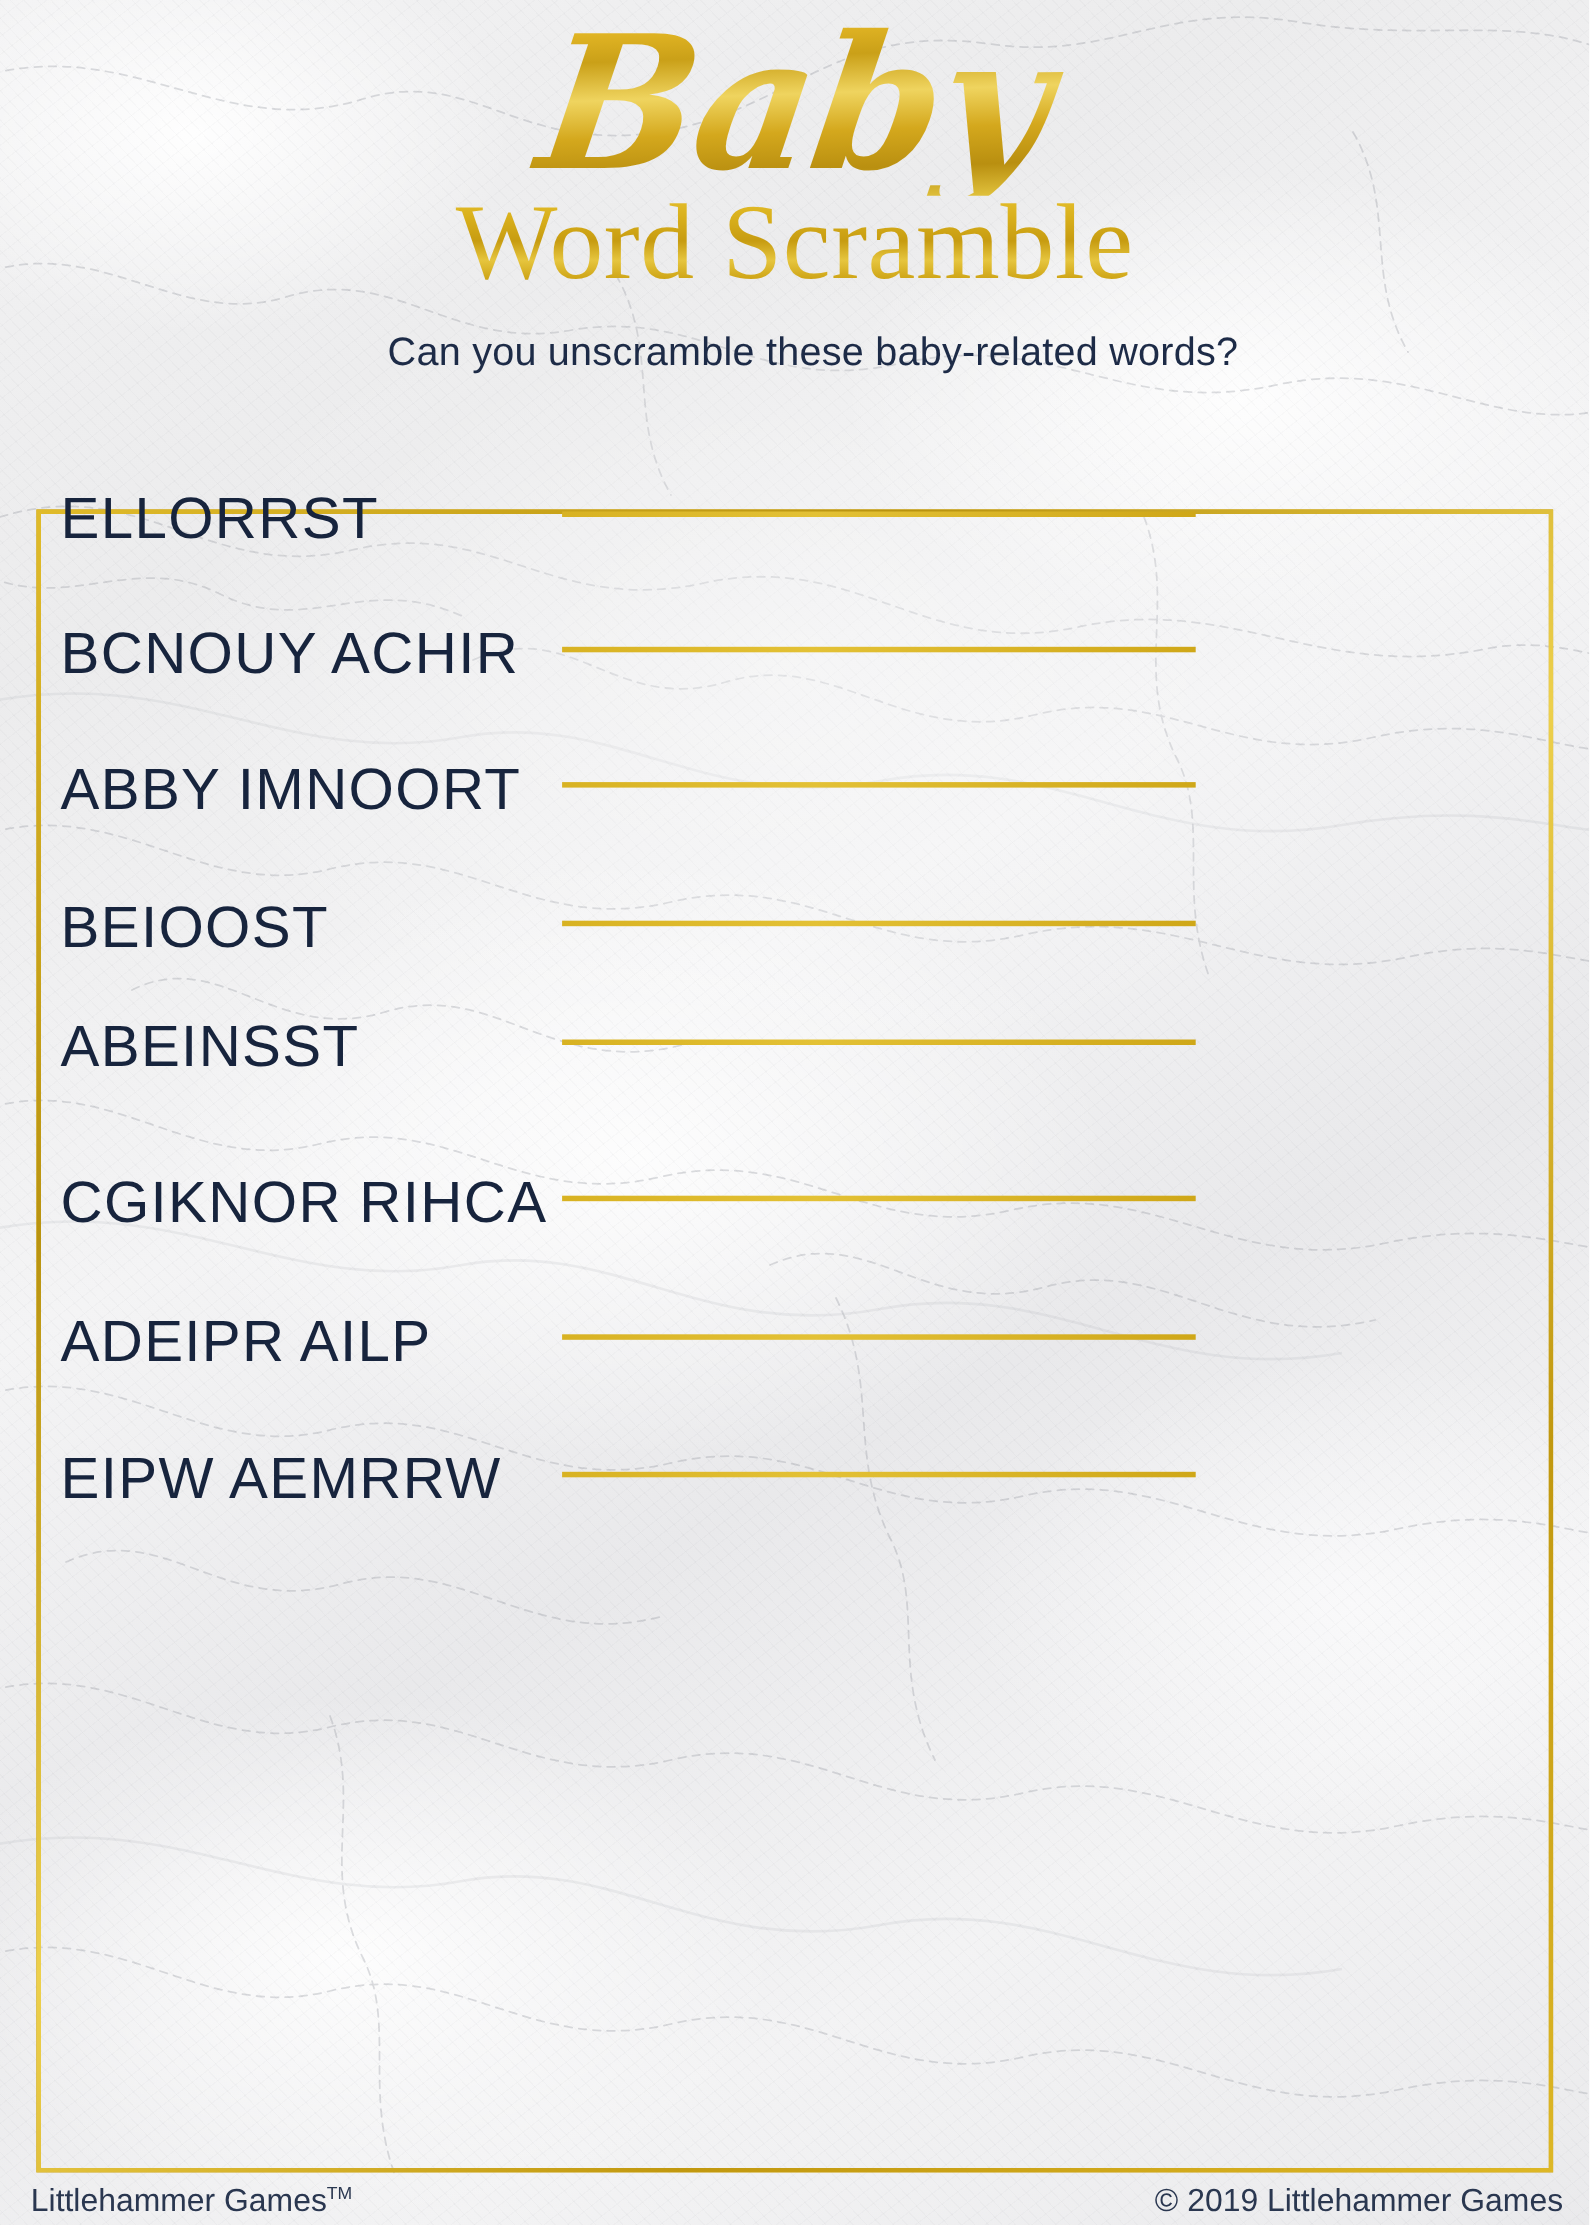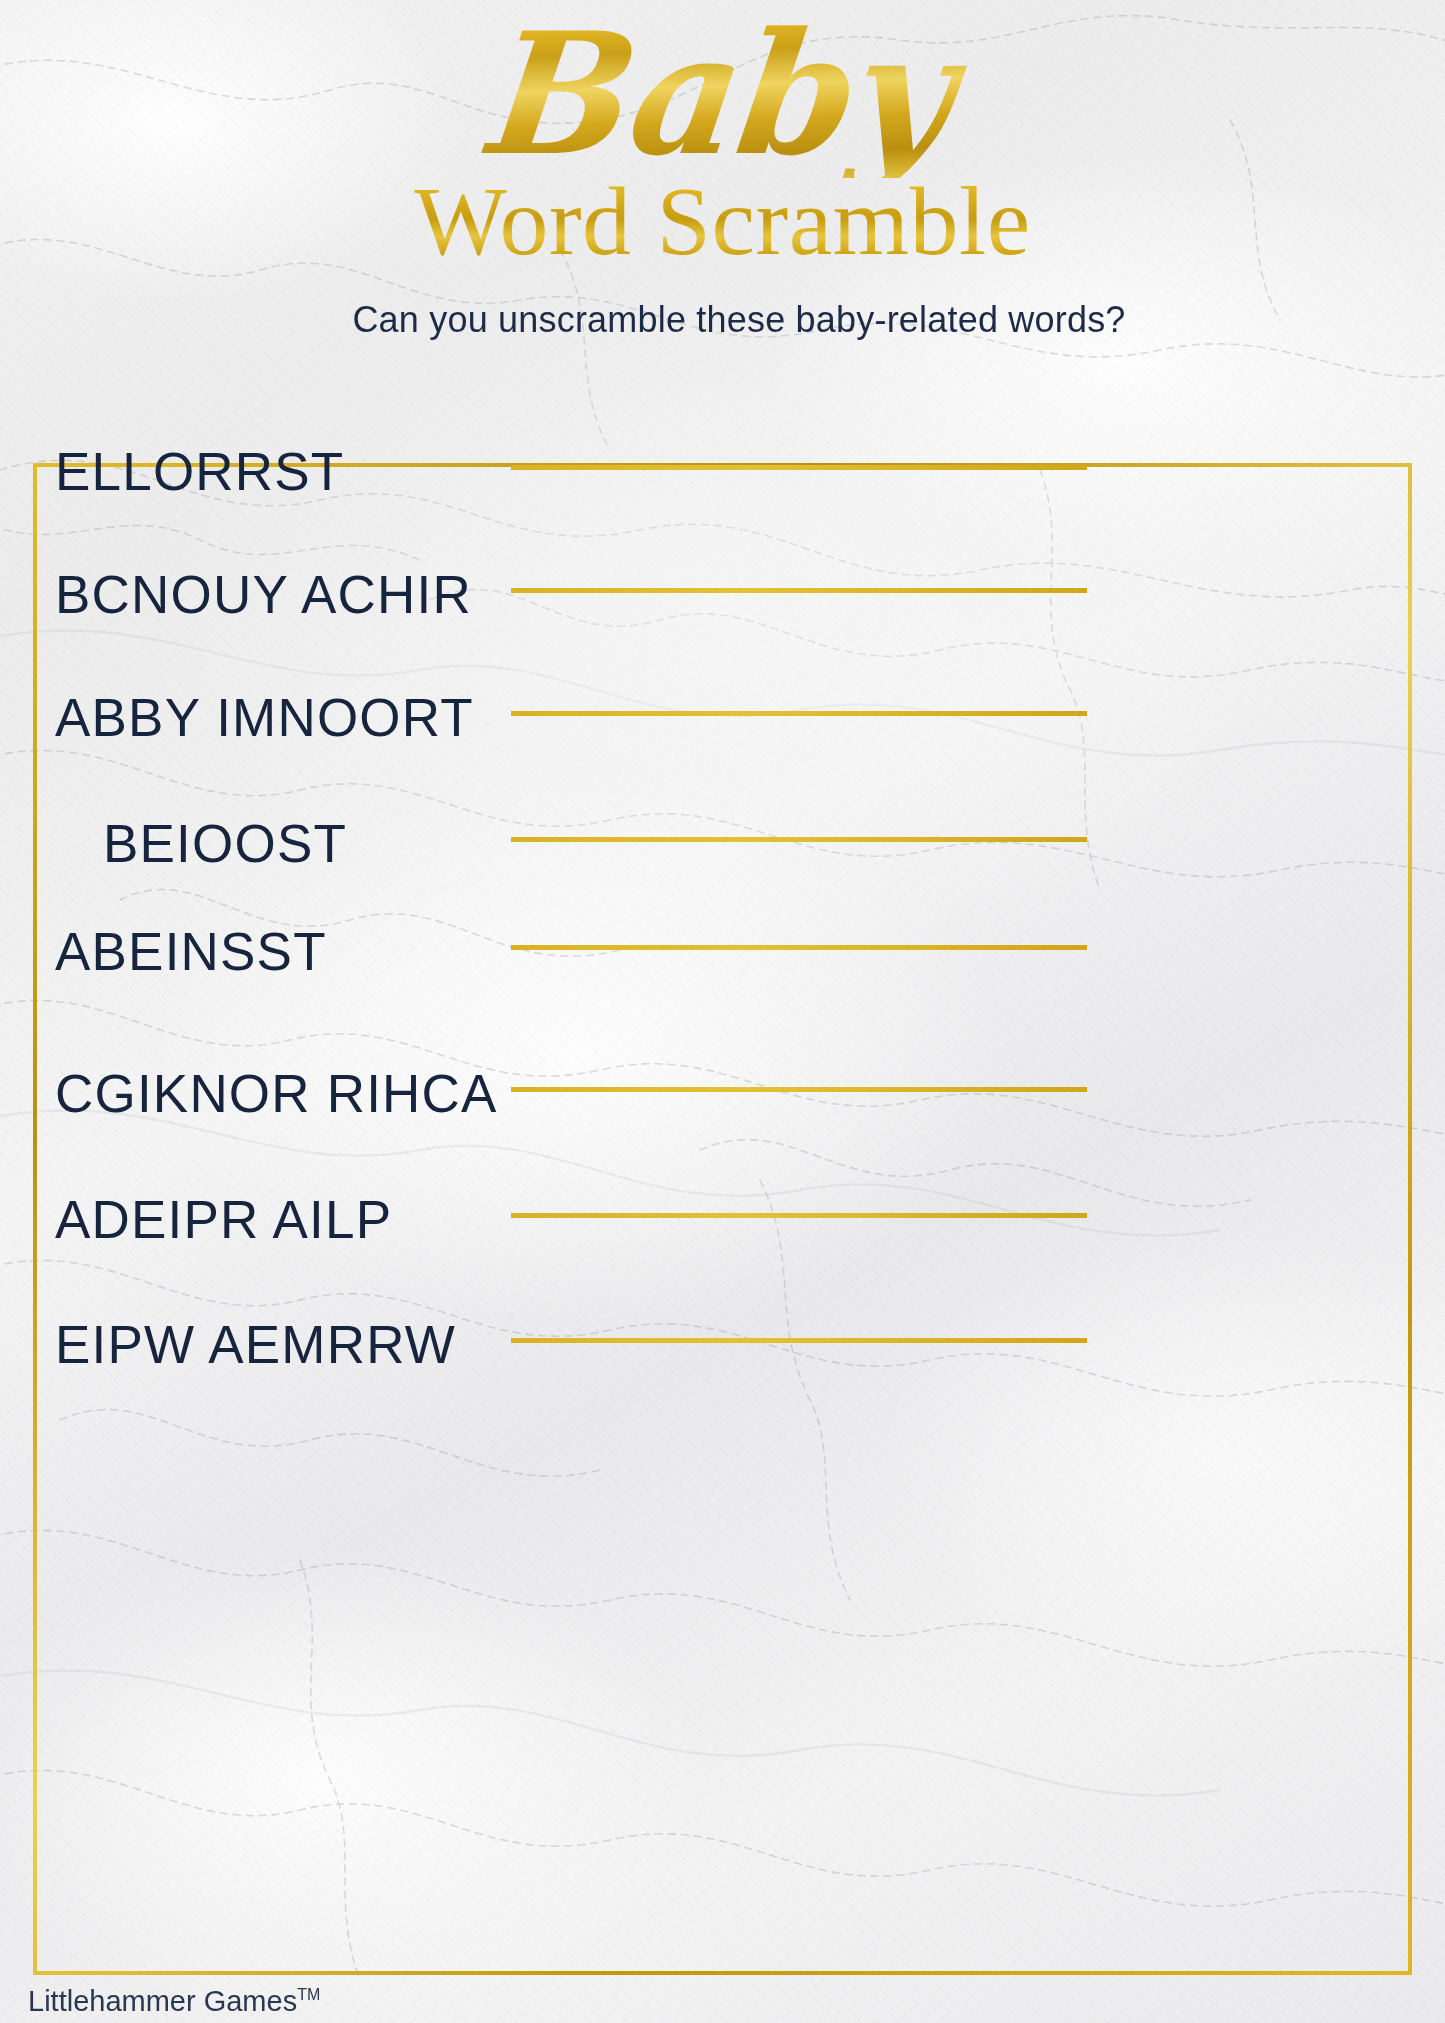--- a/index.html
+++ b/index.html
@@ -222,21 +222,21 @@
       <div class="word" style="top:-22px;">BCNOUY ACHIR</div>
       <div class="answer-line" style="left:478px; width:576px; top:2px;"></div>
     </div>
 
     <div class="row" style="top:246px;">
       <div class="word" style="top:-22px;">ABBY IMNOORT</div>
       <div class="answer-line" style="left:478px; width:576px; top:2px;"></div>
     </div>
 
     <div class="row" style="top:372px;">
-      <div class="word" style="top:-22px;margin-left:48px;">BEIOOST</div>
+      <div class="word" style="top:-22px;">BEIOOST</div>
       <div class="answer-line" style="left:478px; width:576px; top:2px;"></div>
     </div>
 
     <div class="row" style="top:480px;">
       <div class="word" style="top:-22px;">ABEINSST</div>
       <div class="answer-line" style="left:478px; width:576px; top:2px;"></div>
     </div>
 
     <div class="row" style="top:622px;">
       <div class="word" style="top:-22px;">CGIKNOR RIHCA</div>
@@ -250,14 +250,15 @@
 
     <div class="row" style="top:873px;">
       <div class="word" style="top:-22px;">EIPW AEMRRW</div>
       <div class="answer-line" style="left:478px; width:576px; top:2px;"></div>
     </div>
 
 
   </div>
 
   <div class="footer-left"><span>Littlehammer Games</span><sup>TM</sup></div>
+  <div class="footer-right">© 2019 Littlehammer Games</div>
 
 </div>
 
 </body></html>

